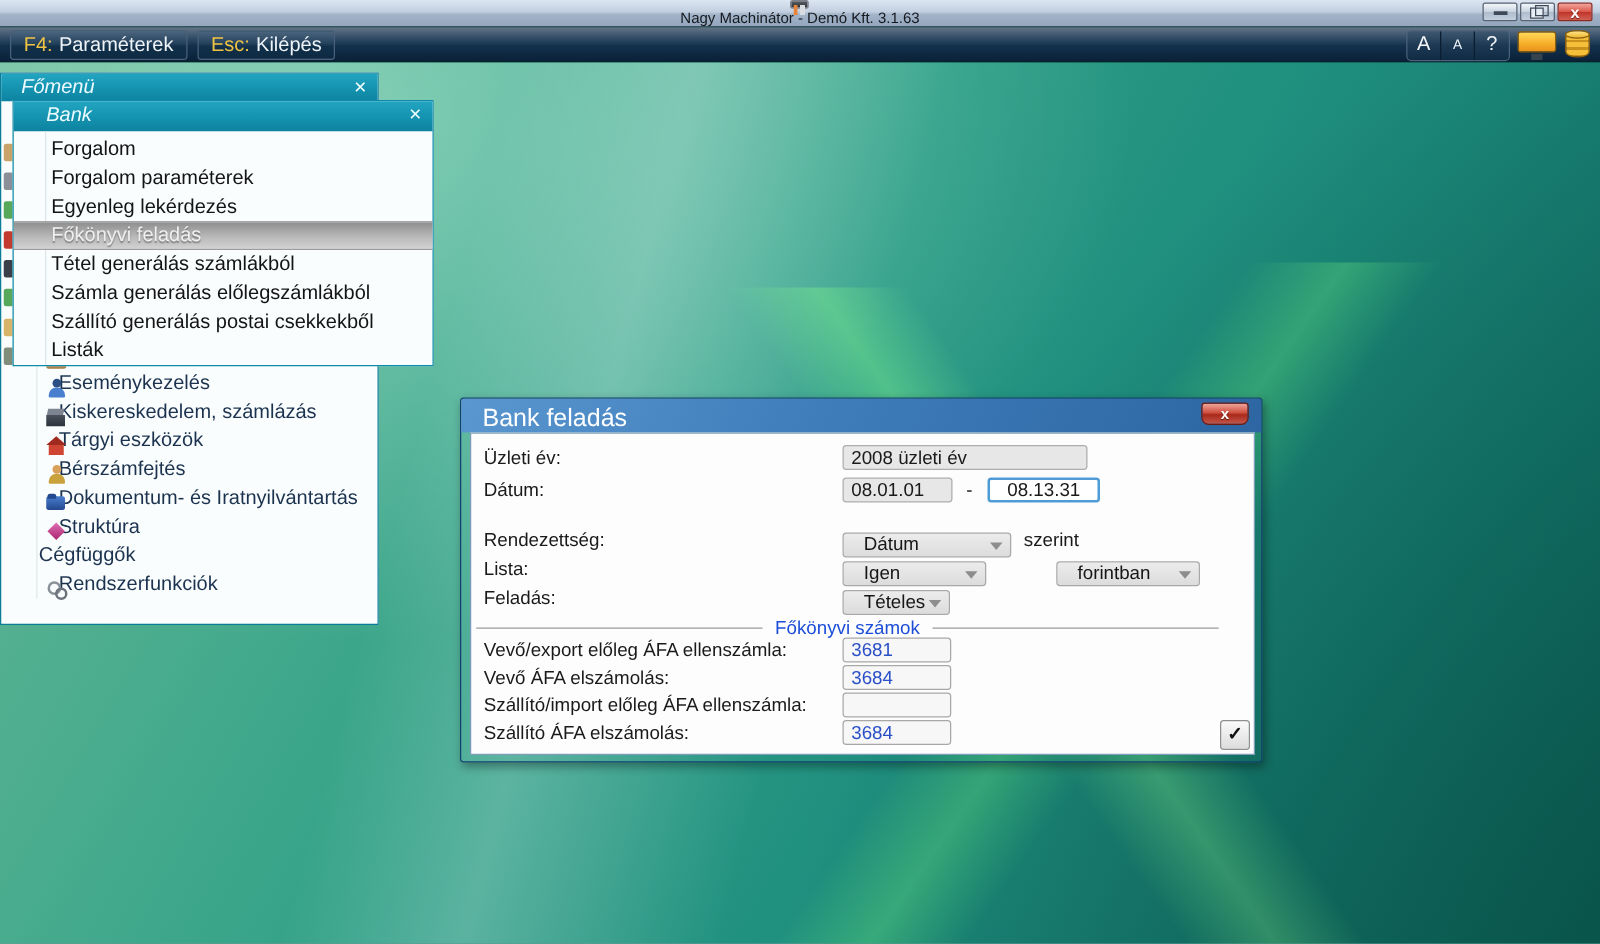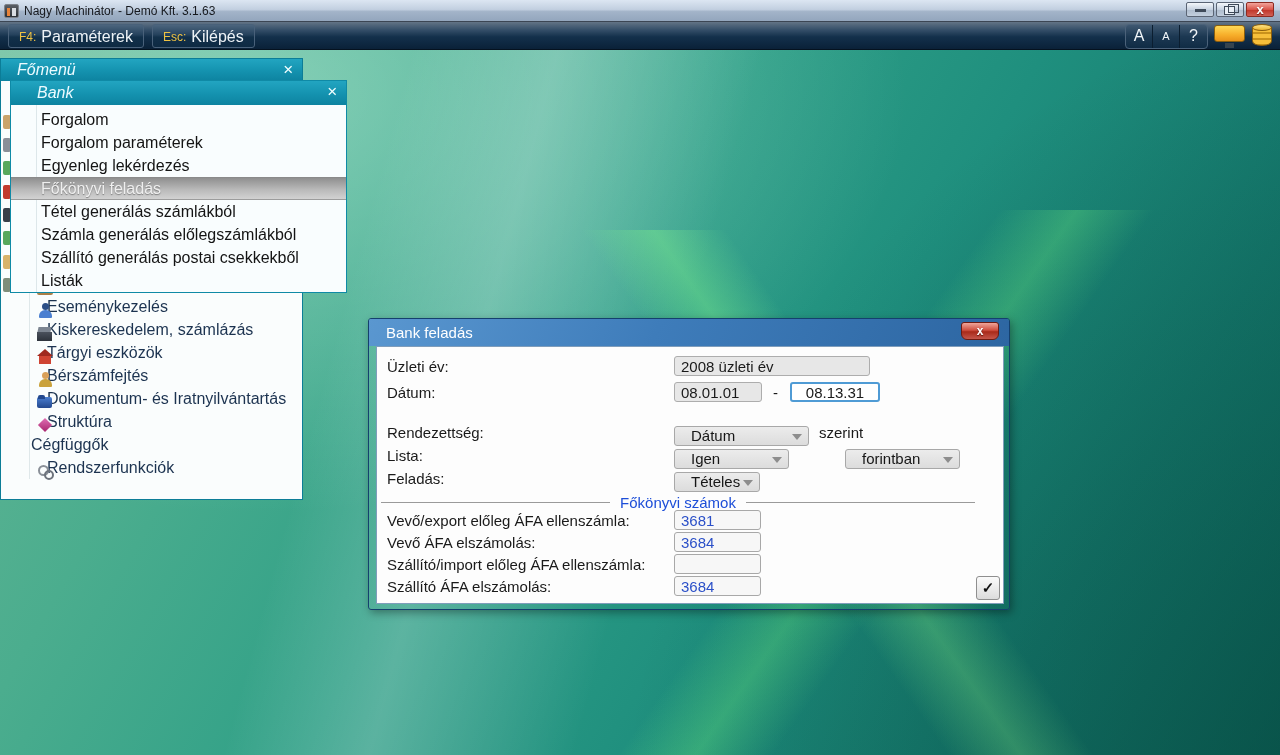--- a/index.html
+++ b/index.html
@@ -3,21 +3,21 @@
 <meta charset="utf-8">
 <style>
   * { margin:0; padding:0; box-sizing:border-box; }
   html,body { width:1280px; height:755px; overflow:hidden; }
   body { font-family:"Liberation Sans", sans-serif; }
   .screen { position:relative; width:1280px; height:755px; overflow:hidden; background:#0f6a60; }
 
   
   .titlebar { position:absolute; left:0; top:0; width:1280px; height:22px;
     background:linear-gradient(180deg,#dce6f2 0%,#c2cfe0 45%,#a3b4c9 55%,#93a6bd 100%);
-    border-bottom:1px solid #3c4654; display:flex; align-items:center; }
+    border-bottom:1px solid #3c4654; display:flex; align-items:center;flex-direction:column; }
   .app-icon { width:15px; height:14px; margin:0 5px 0 4px; border-radius:2px;
     background:linear-gradient(180deg,#5a5f66,#2c3036); position:relative; border:1px solid #7d828a; }
   .app-icon::before { content:""; position:absolute; left:2px; top:3px; width:3px; height:8px; background:#e8833a; }
   .app-icon::after { content:""; position:absolute; left:7px; top:3px; width:4px; height:8px; background:#d9dde2; }
   .titlebar-text { font-size:12px; color:#15181d; }
   .win-controls { position:absolute; right:6px; top:2px; display:flex; gap:2px; }
   .wc-btn { width:28px; height:15px; border:1px solid #5a6474; border-radius:2px;
     background:linear-gradient(180deg,#f4f7fb,#c7d2e0 50%,#aebccd 52%,#c3cfde); position:relative; }
   .wc-btn.close { background:linear-gradient(180deg,#f2a49b,#d9554a 50%,#c03428 52%,#d06055); border-color:#8c2b22; }
   .wc-min::before { content:""; position:absolute; left:8px; bottom:4px; width:11px; height:3px; background:#3f4a59; }
@@ -25,21 +25,21 @@
   .wc-restore::after { content:""; position:absolute; left:11px; top:1px; width:9px; height:7px; border:1.5px solid #3f4a59; }
   .wc-close-x { position:absolute; left:0; top:-1px; width:100%; text-align:center; color:#fff; font-weight:bold; font-size:13px; text-shadow:0 1px 1px #6e1810; }
 
   
   .menubar { position:absolute; left:0; top:22px; width:1280px; height:28px;
     background:linear-gradient(180deg,#637486 0%,#36506a 28%,#13304b 55%,#0a2138 100%);
     border-bottom:1px solid #05121f; display:flex; align-items:center; }
   .mb-btn { height:24px; margin-left:8px; padding:2px 10px 0 10px; border:1px solid #49617a; border-radius:3px;
     background:linear-gradient(180deg,#4c657e 0%,#24415c 45%,#12304a 55%,#0e2a43 100%);
     display:flex; align-items:center; gap:5px; }
-  .mb-key { color:#eec243; font-size:12px; }
+  .mb-key { color:#eec243; font-size:16px; }
   .mb-label { color:#eef3f7; font-size:16px; }
   .mb-right { position:absolute; right:6px; top:1px; height:26px; display:flex; align-items:center; }
   .fa-group { display:flex; height:25px; border:1px solid #4b627a; border-radius:4px; overflow:hidden; margin-right:6px;
     background:linear-gradient(180deg,#3f5871 0%,#1c3852 50%,#102c45 100%); }
   .fa-btn { width:27px; color:#f2f6f9; display:flex; align-items:center; justify-content:center; border-right:1px solid #0b1e30; }
   .fa-btn:last-child { border-right:none; }
   .fa-large { font-size:16px; } .fa-small { font-size:11px; } .fa-help { font-size:16px; }
   .monitor-icon { width:31px; height:24px; position:relative; margin-right:7px; }
   .monitor-icon .scr { position:absolute; left:0; top:1px; width:31px; height:17px; border-radius:3px;
     background:linear-gradient(180deg,#ffd957 0%,#f7ae2a 60%,#e8921a 100%); border:1px solid #8a5e0e; }
@@ -109,21 +109,21 @@
   .bk-row { height:23px; display:flex; align-items:center; padding-left:30px; font-size:16px; color:#141414; position:relative; z-index:1; }
   .bk-row.sel { background:linear-gradient(180deg,#8f8f8f 0%,#b9b9b9 55%,#d2d2d2 100%);
     border-top:1px solid #8a8a8a; border-bottom:1px solid #9c9c9c; color:#efefef; text-shadow:0 1px 1px rgba(60,60,60,0.5); }
 
   
   .dialog { left:368px; top:318px; width:642px; height:292px; z-index:4;
     background:linear-gradient(180deg,#8fc0e6 0%,#4e88c4 10%,#346goal 0%), linear-gradient(180deg,#8fc0e6 0%,#4e88c4 12%,#2e629c 100%);
     border:1px solid #14406e; border-radius:3px; box-shadow:2px 3px 8px rgba(0,0,0,0.35); }
   .dlg-title { position:absolute; left:0; top:0; width:100%; height:27px;
     background:linear-gradient(115deg,#5a97d0 0%,#3e7cba 45%,#2d66a2 100%); border-radius:2px 2px 0 0; }
-  .dlg-title-text { position:absolute; left:17px; top:5px; color:#fff; font-size:15px; }
+  .dlg-title-text { position:absolute; left:17px; top:5px; color:#fff; font-size:20px; }
   .dlg-close { position:absolute; right:10px; top:3px; width:38px; height:18px; border:1px solid #6e1b12; border-radius:3px 3px 6px 6px;
     background:linear-gradient(180deg,#efa59a 0%,#cf4f3f 45%,#a92a1a 55%,#c4564a 100%); }
   .dlg-close span { display:block; text-align:center; color:#fff; font-weight:bold; font-size:12px; line-height:16px; text-shadow:0 1px 1px #5e140c; }
   .dlg-content { position:absolute; left:7px; top:27px; width:628px; height:258px; background:#fdfdfd; border:1px solid #7f9dbb; }
   .drow { position:absolute; left:0; width:100%; height:22px; }
   .dlabel { position:absolute; left:10px; top:2px; font-size:15px; color:#1a1a1a; }
   .dsuffix { position:absolute; font-size:15px; color:#1a1a1a; top:2px; }
   .fld { position:absolute; top:0; height:20px; border-radius:3px; font-size:15px; padding:0 6px;
     font-family:"Liberation Sans", sans-serif; }
   .fld-gray { background:#e7e7e7; border:1px solid #adadad; color:#1a1a1a; }

